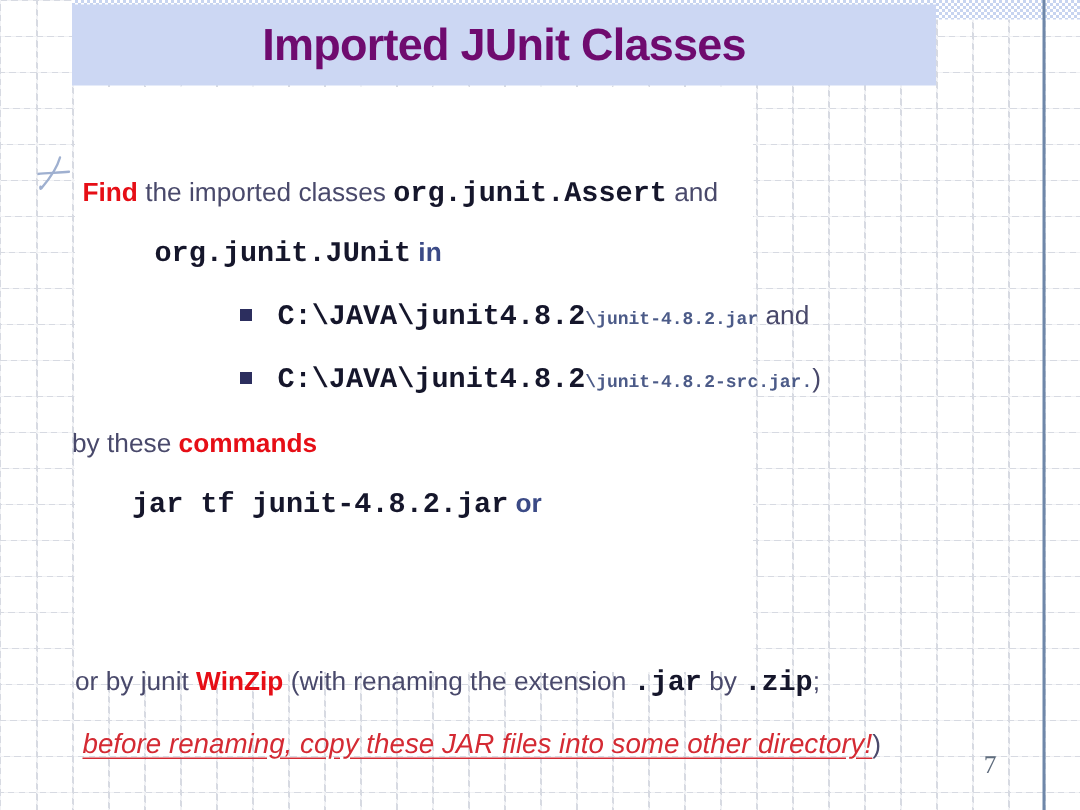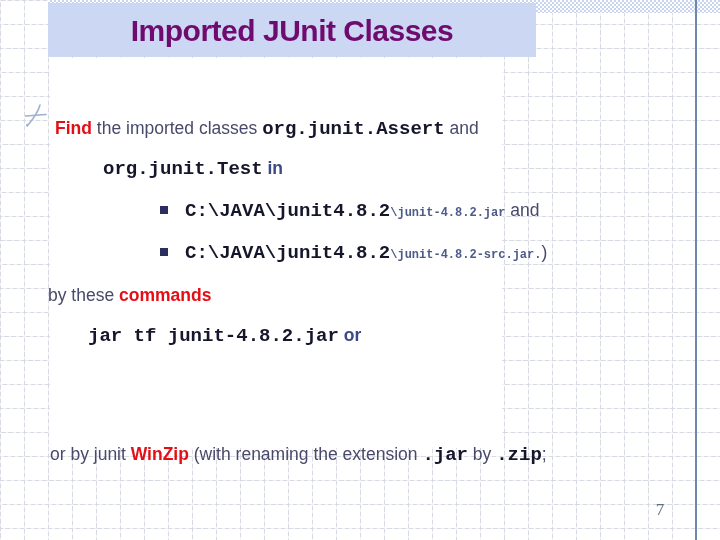--- a/index.html
+++ b/index.html
@@ -13,21 +13,21 @@
     font-family:"Liberation Sans", sans-serif;
   }
   .checker-strip{
     position:absolute;left:48px;top:0;width:672px;height:13px;
     background:conic-gradient(var(--checker) 25%, #ffffff 0 50%, var(--checker) 0 75%, #ffffff 0);
     background-size:4px 4px;
   }
   .right-rule{position:absolute;left:695px;top:0;width:2px;height:540px;background:var(--vline);}
   .content-panel{position:absolute;left:50px;top:58px;width:452px;height:390px;background:#ffffff;}
   .title-bar{
-    position:absolute;left:48px;top:3px;width:488px;height:54px;
+    position:absolute;left:48px;top:3px;width:576px;height:54px;
     background:var(--title-bg);text-align:center;line-height:56px;
   }
   .title-text{
     font-size:30px;font-weight:bold;letter-spacing:-0.5px;
     color:var(--title-color);font-family:"Liberation Sans", sans-serif;
   }
   .star-icon{position:absolute;left:25px;top:104px;}
   .rich-line{position:absolute;white-space:nowrap;font-size:17.5px;color:var(--body);}
   .l0{left:55px;top:118px}
   .l1{left:103px;top:158px}
@@ -70,22 +70,23 @@
 
   <svg class="star-icon" width="22" height="24" viewBox="0 0 22 24" fill="none">
     <path d="M15 1 C 13 8, 9 14, 3 21 C 2 22.5, 1.5 22, 2 20.5" stroke="var(--star)" stroke-width="1.6" stroke-linecap="round" fill="none"></path>
     <path d="M0 12 C 7 11.3, 14 11.2, 21 10.5" stroke="var(--star)" stroke-width="1.6" stroke-linecap="round" fill="none"></path>
   </svg>
 
   <div class="bullet-square b0"></div>
   <div class="bullet-square b1"></div>
 
   <div class="rich-line l0"><span class="seg-red-bold">Find</span><span class="seg-body"> the imported classes </span><span class="seg-mono-dark">org.junit.Assert</span><span class="seg-body"> and</span></div>
-  <div class="rich-line l1"><span class="seg-mono-dark">org.junit.Test</span><span class="seg-slate-bold"> in</span></div>
+  <div class="rich-line l1"><span class="seg-mono-dark">org.junit.JUnit</span><span class="seg-slate-bold"> in</span></div>
   <div class="rich-line l2"><span class="seg-mono-dark">C:\JAVA\junit4.8.2</span><span class="seg-mono-slate">\junit-4.8.2.jar</span><span class="seg-body"> and</span></div>
   <div class="rich-line l3"><span class="seg-mono-dark">C:\JAVA\junit4.8.2</span><span class="seg-mono-slate">\junit-4.8.2-src.jar.</span><span class="seg-body">)</span></div>
   <div class="rich-line l4"><span class="seg-body">by these </span><span class="seg-red-bold">commands</span></div>
   <div class="rich-line l5"><span class="seg-mono-dark">jar tf junit-4.8.2.jar</span><span class="seg-slate-bold"> or</span></div>
   <div class="rich-line l7"><span class="seg-body">or by junit  </span><span class="seg-red-bold">WinZip</span><span class="seg-body"> (with renaming the extension </span><span class="seg-mono-dark">.jar</span><span class="seg-body"> by </span><span class="seg-mono-dark">.zip</span><span class="seg-body">;</span></div>
+  <div class="rich-line l8"><span class="seg-red-italic-underline">before renaming, copy these JAR files into some other directory!</span><span class="seg-body">)</span></div>
 
   <div class="page-number">7</div>
 
 </div>
 
 </body></html>

